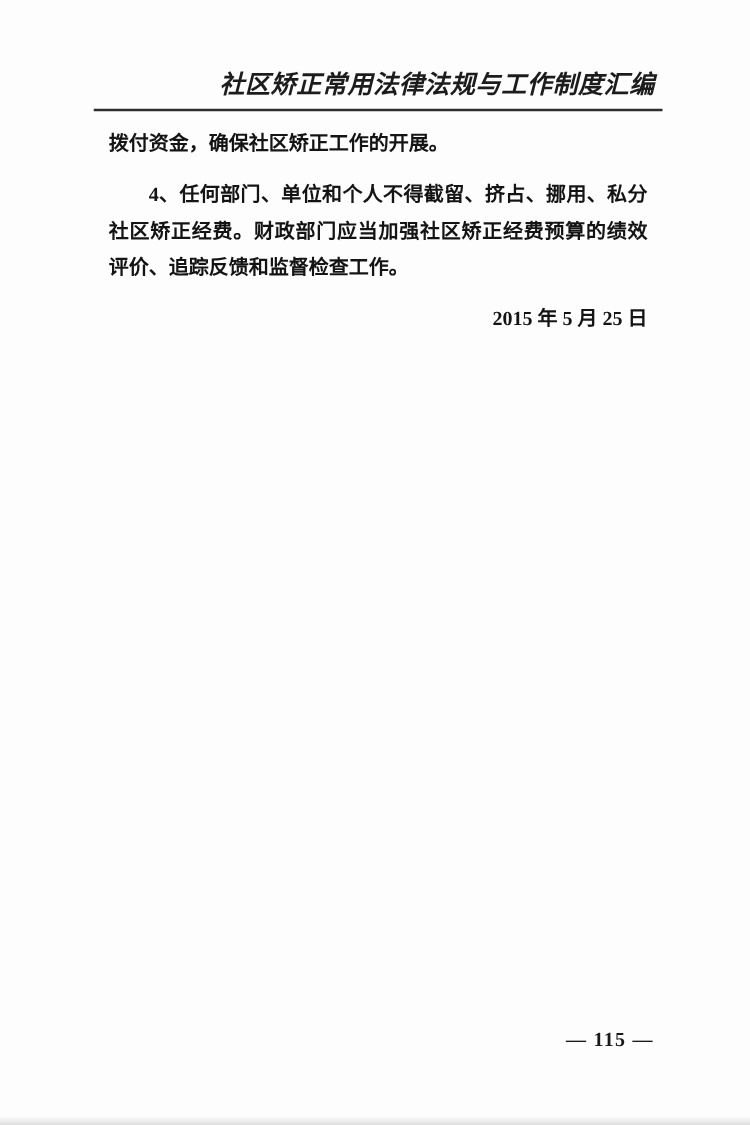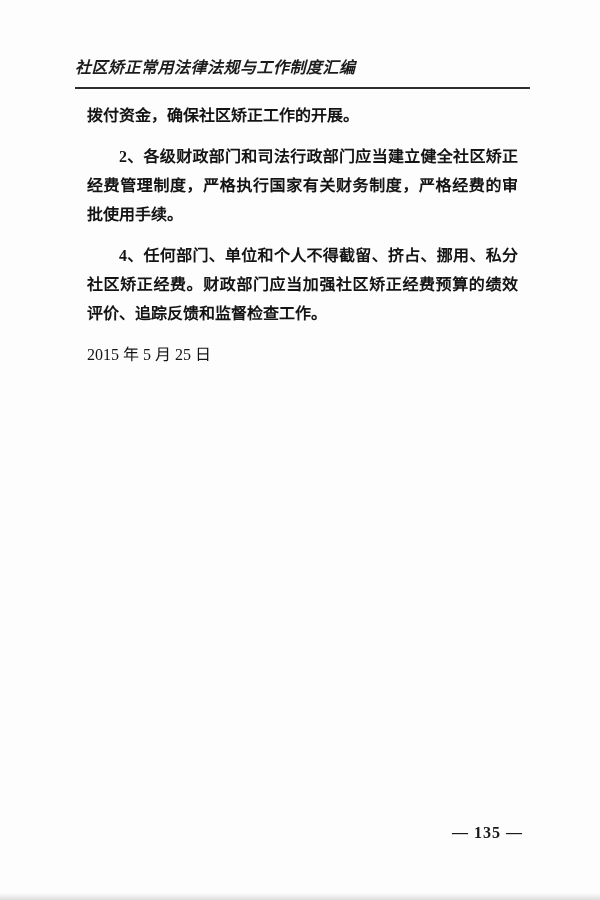--- a/index.html
+++ b/index.html
@@ -16,21 +16,22 @@
     font-family: "Liberation Serif", "DejaVu Serif", serif;
     color: #161616;
   }
   .content {
     position: absolute;
     left: 75px;
     top: 58px;
     width: 455px;
   }
   .running-header {
-    font-size: 16px;
+    text-align: right;
+    font-size: 20px;
     line-height: 20px;
     font-weight: bold;
     font-style: italic;
     letter-spacing: 0.5px;
     color: #1c1c1c;
     padding-right: 6px;
   }
   .header-rule {
     margin-top: 9px;
     height: 2px;
@@ -48,25 +49,26 @@
   .body-text p {
     margin: 12px;
     padding: 0;
     text-indent: 2em;
   }
   .body-text p.continuation {
     text-indent: 0;
   }
   .date-line {
     margin-top: 27px;
+    text-align: right;
     text-indent: 0 !important;
     padding-right: 6px;
     font-size: 16px;
     line-height: 29px;
-    font-weight: 400;
+    font-weight: 700;
     color: #141414;
   }
   .footer {
     position: absolute;
     top: 822px;
     right: 77px;
     font-size: 16px;
     line-height: 22px;
     font-weight: 600;
     letter-spacing: 1px;
@@ -88,26 +90,25 @@
   <div class="content">
 
     <div class="running-header">
       <span>社区矫正常用法律法规与工作制度汇编</span>
     </div>
 
     <div class="header-rule"></div>
 
     <div class="body-text">
       <p class="continuation">拨付资金，确保社区矫正工作的开展。</p>
-      <p>2、各级财政部门和司法行政部门应当建立健全社区矫正经费管理制度，严格执行国家有关财务制度，严格经费的审批使用手续。</p>
       <p>4、任何部门、单位和个人不得截留、挤占、挪用、私分社区矫正经费。财政部门应当加强社区矫正经费预算的绩效评价、追踪反馈和监督检查工作。</p>
 
       <p class="date-line">2015 年 5 月 25 日</p>
     </div>
 
   </div>
 
   <div class="footer">
-    <span class="page-number">— 135 —</span>
+    <span class="page-number">— 115 —</span>
   </div>
 
   <div class="scan-edge"></div>
 </div>
 
 </body></html>

